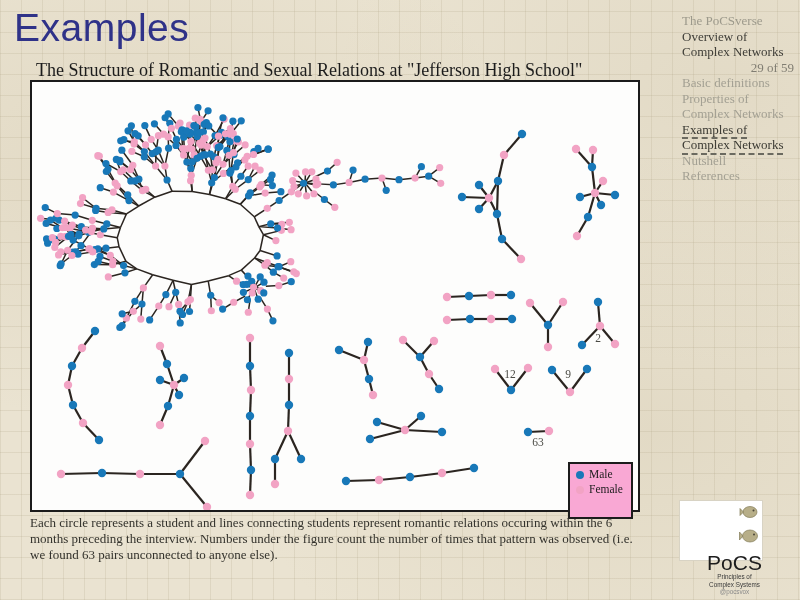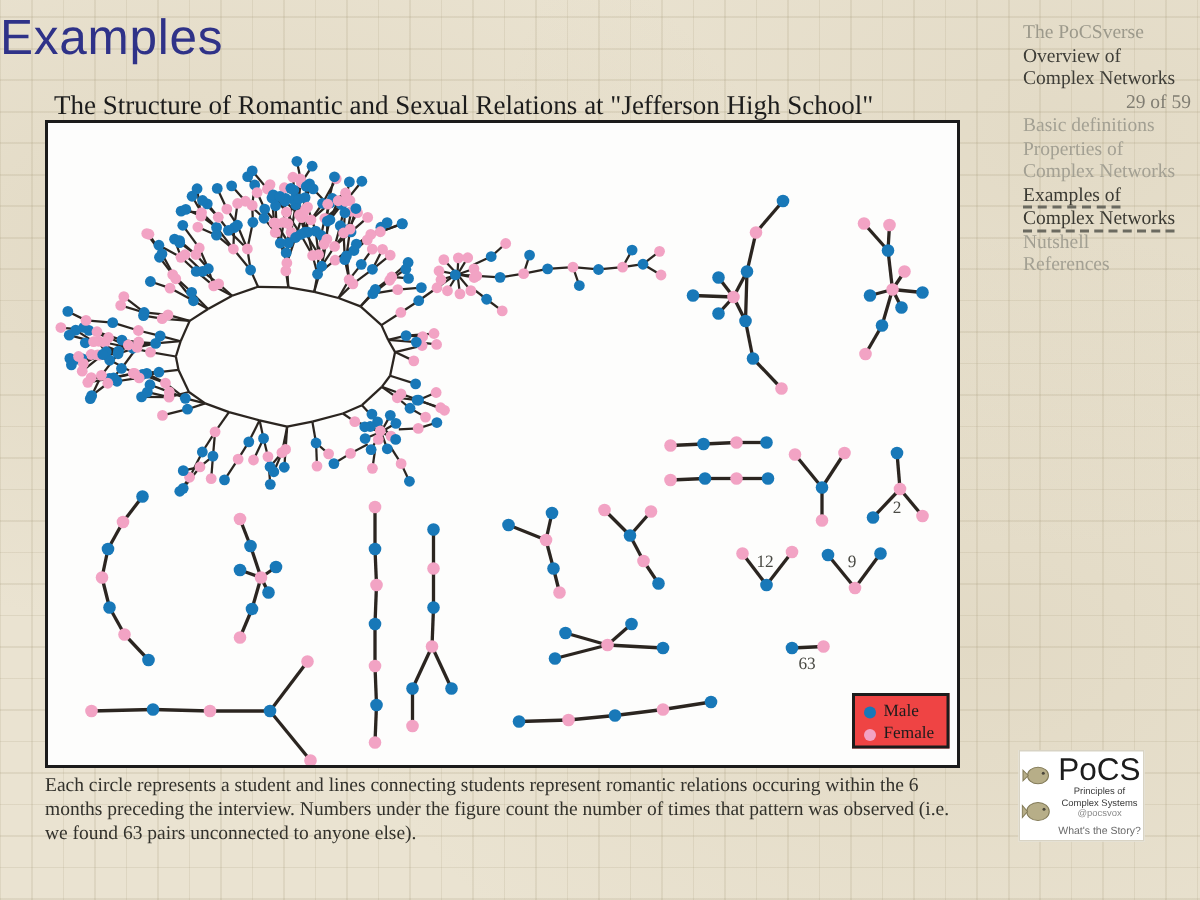--- a/index.html
+++ b/index.html
@@ -6,44 +6,44 @@
   body{width:800px;height:600px;font-family:"Liberation Sans",sans-serif;}
   .slide{position:relative;width:800px;height:600px;overflow:hidden;
     background-color:#eae3d1;
     background-image:
       radial-gradient(ellipse at 18% 28%, rgba(190,175,140,.20), transparent 42%),
       radial-gradient(ellipse at 82% 72%, rgba(185,170,135,.16), transparent 46%),
       radial-gradient(ellipse at 90% 15%, rgba(180,165,130,.14), transparent 38%),
       repeating-linear-gradient(0deg, rgba(155,143,110,.16) 0 1px, transparent 1px 21px),
       repeating-linear-gradient(90deg, rgba(155,143,110,.16) 0 1px, transparent 1px 21px);
   }
-  .slide-title{position:absolute;left:0;top:6px;margin:0;font-size:33px;font-weight:500;
+  .slide-title{position:absolute;left:14px;top:6px;margin:0;font-size:39px;font-weight:500;
     color:#2f3288;letter-spacing:.5px;}
   
   .fig-title{position:absolute;left:36px;top:60px;width:608px;
     font-family:"Liberation Serif",serif;font-size:18px;color:#1c1c1c;}
   .fig-box{position:absolute;left:30px;top:80px;width:606px;height:428px;
     background:#fdfdfc;border:2px solid #1b1b1b;}
   .fig-box svg{display:block;}
-  .legend{position:absolute;left:536px;top:380px;background:#ef4444;border:2px solid #1c1c1c;
-    padding:3px 8px 0 6px;font-family:"Liberation Serif",serif;font-size:11.5px;color:#1c1c1c;}
+  .legend{position:absolute;left:536px;top:380px;background:#f9a8d4;border:2px solid #1c1c1c;
+    padding:3px 8px 20px 6px;font-family:"Liberation Serif",serif;font-size:11.5px;color:#1c1c1c;}
   .legend-row{display:flex;align-items:center;gap:5px;line-height:15px;}
   .dot{width:8px;height:8px;border-radius:50%;display:inline-block;}
   .fig-caption{position:absolute;left:30px;top:515px;width:613px;
     font-family:"Liberation Serif",serif;font-size:13px;line-height:1.22;color:#33322c;}
   
   .sidebar{position:absolute;left:682px;top:13px;width:112px;font-size:13px;line-height:15.5px;font-family:Liberation Serif, serif;}
   .series{color:#9c998b;}
   .deck{color:#3f3e38;}
   .pagenum{color:#807d72;text-align:right;}
   .nav-item{color:#a3a093;cursor:pointer;}
   .nav-item span.active{color:#3b3a33;text-decoration:underline dashed #6b6a60 1.5px;text-underline-offset:4px;}
   
   .logo{position:absolute;left:679px;top:500px;width:82px;height:59px;background:#fff;
-    border:1px solid #d8d3c4;display:flex;align-items:center;}
+    border:1px solid #d8d3c4;display:flex;align-items:flex-end;flex-direction:column;}
   .logo-fish{width:24px;display:flex;flex-direction:column;align-items:center;justify-content:center;}
   .logo-text{flex:1;text-align:center;padding-top:1px;}
   .logo-name{font-size:21px;line-height:21px;color:#1c1c1c;}
   .logo-sub{font-size:6.3px;line-height:7.5px;color:#3a3a3a;}
   .logo-handle{font-size:6.3px;line-height:8px;color:#8a8a8a;}
   .logo-tag{font-size:7px;line-height:8px;color:#6b6b6b;margin-top:4px;}
 </style>
 </head>
 <body>
 

